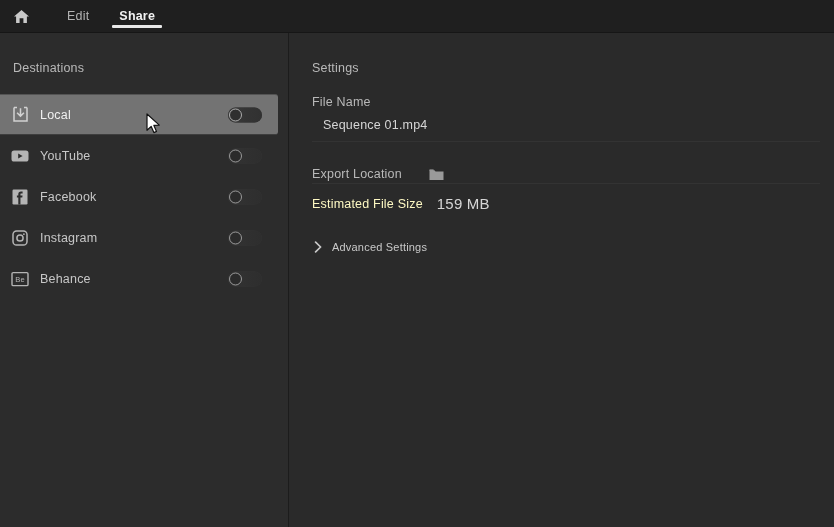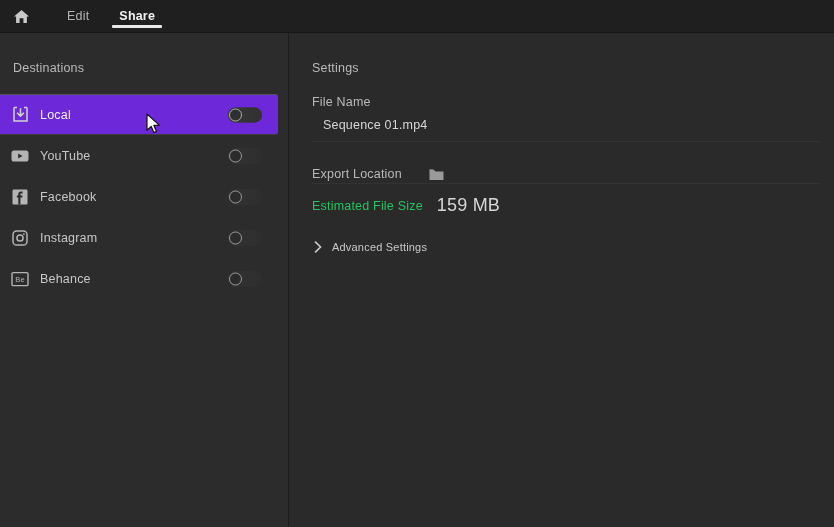--- a/index.html
+++ b/index.html
@@ -78,21 +78,21 @@
   .dest-item {
     position:relative;
     height:41px;
     width:278px;
     display:flex;
     align-items:center;
     border-radius:0 3px 3px 0;
     cursor:default;
   }
   .dest-item.selected {
-    background:#6d28d9;
+    background:#737373;
     border-top:1px solid #545454;
     border-bottom:1px solid #3e3e3e;
   }
   .dest-icon {
     width:20px; height:20px;
     margin-left:10px;
     display:flex; align-items:center; justify-content:center;
     flex:0 0 auto;
   }
   .dest-icon svg { display:block; }
@@ -197,25 +197,25 @@
     color:#d6d6d6;
     letter-spacing:.2px;
   }
   .row-filesize {
     position:absolute;
     left:22px; top:162px;
     display:flex; align-items:center;
   }
   .row-filesize .lbl {
     font-size:12.5px;
-    color:#22c55e;
+    color:#fef9c3;
     letter-spacing:.2px;
   }
   .row-filesize .val {
-    font-size:18px;
+    font-size:15px;
     color:#d6d6d6;
     letter-spacing:.2px;
     margin-left:14px;
   }
   .adv-settings {
     position:absolute;
     left:22px; top:208px;
     display:flex; align-items:center;
     cursor:default;
   }

